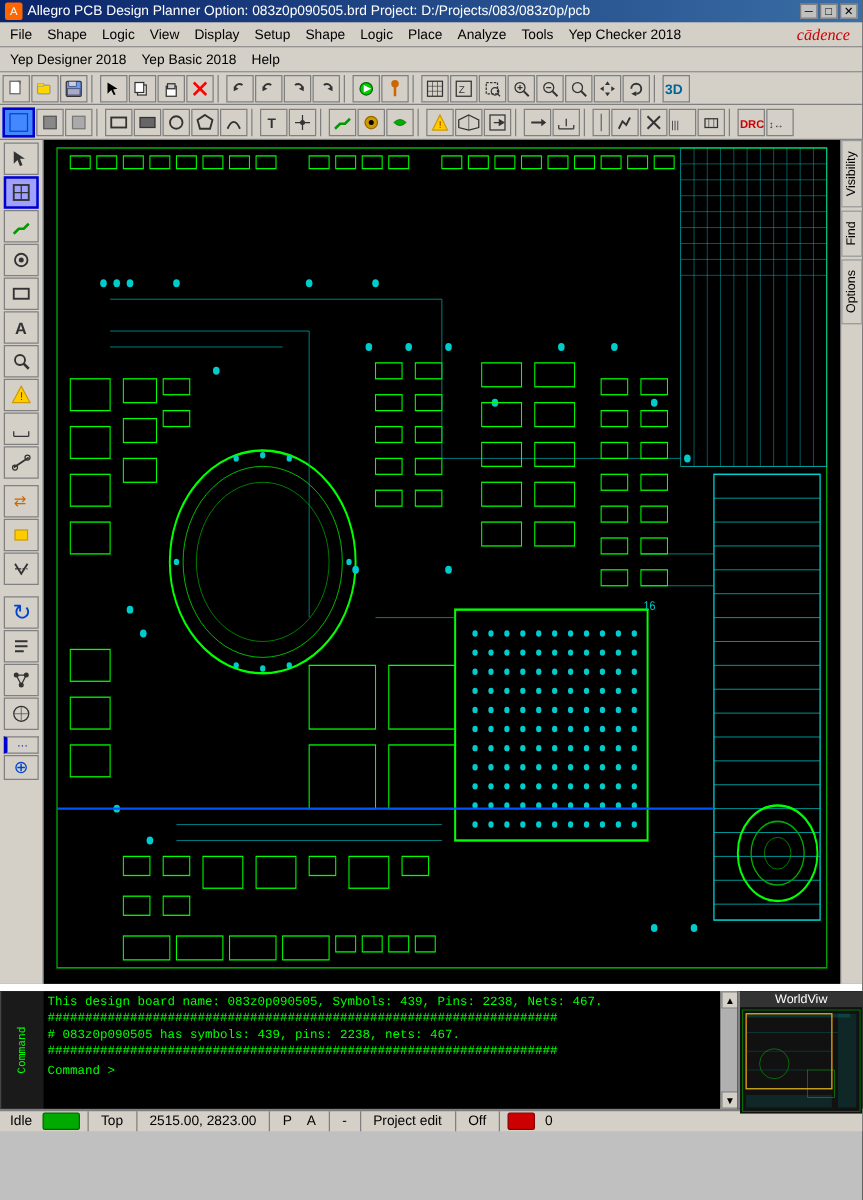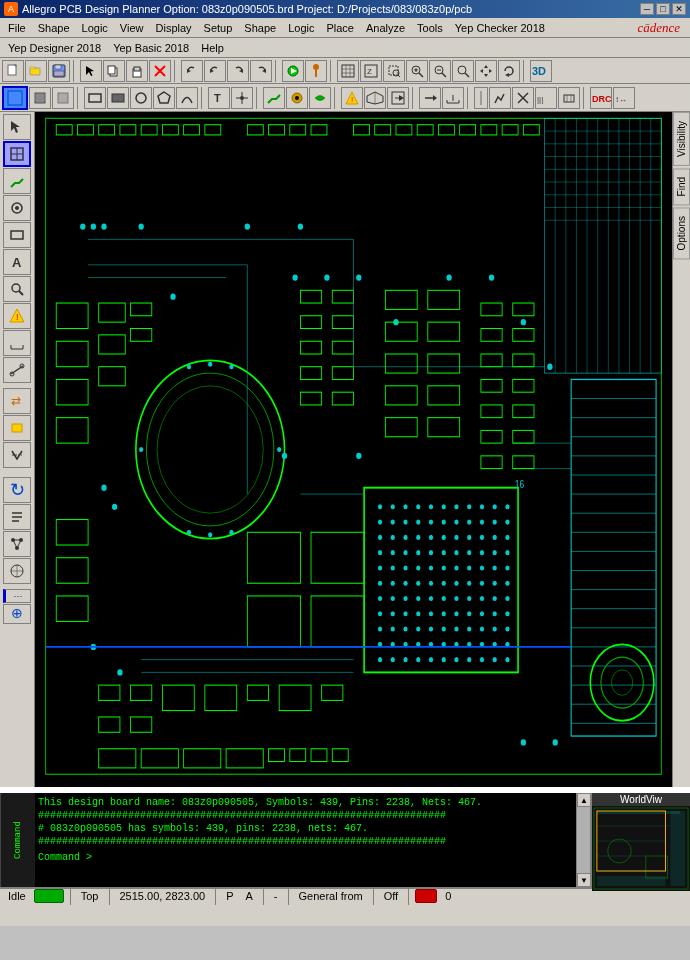--- a/index.html
+++ b/index.html
@@ -208,23 +208,23 @@
       background: #333;
     }
     #mini-map-canvas {
       width: 100%;
       height: 85px;
     }
     
     
     #status-bar {
       background: #d4d0c8;
-      height: 39px;
-      display: flex;
-      align-items: flex-start;
+      height: 18px;
+      display: flex;
+      align-items: center;
       border-top: 2px solid #808080;
       font-size: 11px;
       padding: 0 4px;
       gap: 4px;
     }
     .status-item {
       padding: 1px 4px;
       font-size: 11px;
       white-space: nowrap;
     }
@@ -1119,19 +1119,19 @@
   <div class="status-sep"></div>
   <span class="status-item">2515.00, 2823.00</span>
   <div class="status-sep"></div>
   <span class="status-item">
     <span>P</span>
   </span>
   <span class="status-item">A</span>
   <div class="status-sep"></div>
   <span class="status-item">-</span>
   <div class="status-sep"></div>
-  <span class="status-item">General from</span>
+  <span class="status-item">Project edit</span>
   <div class="status-sep"></div>
   <span class="status-item">Off</span>
   <div class="status-sep"></div>
   <div class="status-led-red"></div>
   <span class="status-item">0</span>
 </div>
 
 </body></html>

